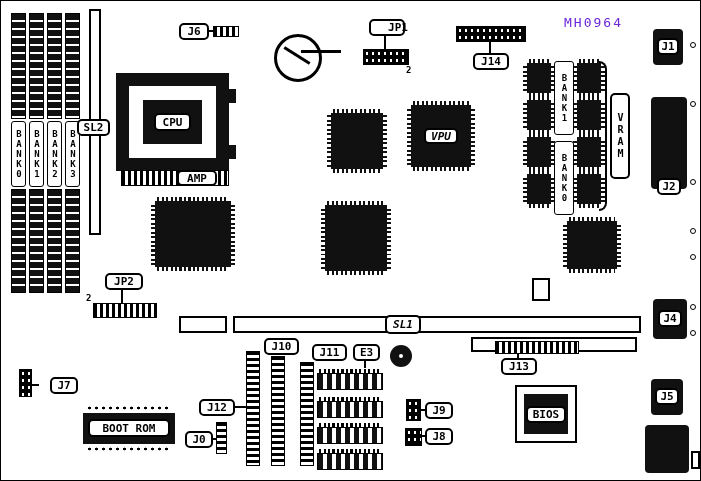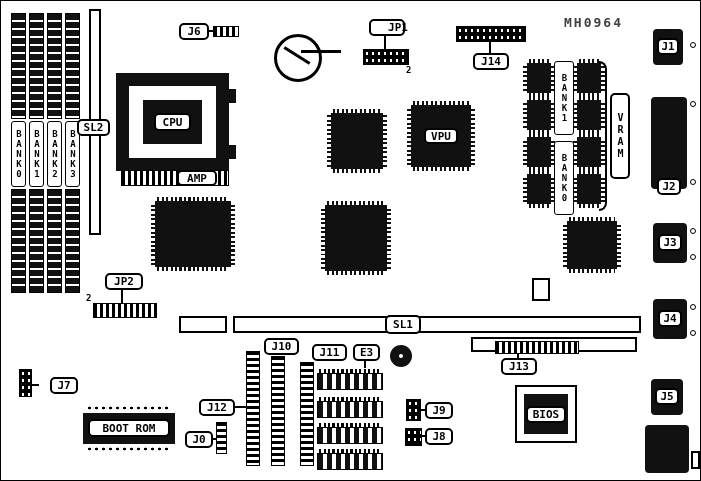--- a/index.html
+++ b/index.html
@@ -75,21 +75,21 @@
     background-image:radial-gradient(circle,#000 1.3px,transparent 1.6px);
     background-size:7px 8px; }
   .blackbox { position:absolute; background:#111; }
   .whitebox { position:absolute; background:#fff; border:2px solid #000; }
   .bracket { position:absolute; border:2px solid #000; border-left:none;
     border-radius:0 9px 9px 0; width:8px; }
   .pin-num { position:absolute; font-size:9px; font-weight:bold; color:#000; z-index:6; }
   .speaker { position:absolute; width:22px; height:22px; border-radius:50%; background:#111; }
   .speaker::after { content:""; position:absolute; left:9px; top:9px; width:4px; height:4px;
     border-radius:50%; background:#fff; }
-  .ptext { position:absolute; font-size:13px; font-weight:bold; letter-spacing:2px; color:#404040; }
+  .ptext { position:absolute; font-size:13px; font-weight:normal; letter-spacing:2px; color:#6d28d9; }
 </style>
 </head>
 <body>
 
 <div id="board">
 
   <div class="ptext" style="left:563px; top:14px;">MH0964</div>
 
   <div class="abs" style="left:10px; top:12px; width:15px; height:280px;">
     <div class="mem" style="left:0; top:0; width:15px; height:106px;"></div>
@@ -139,21 +139,21 @@
 
   <div class="dots" style="left:455px; top:25px; width:70px; height:16px;"></div>
   <div class="line" style="left:488px; top:40px; width:2px; height:12px;"></div>
   <div class="lbl" style="left:472px; top:52px; width:36px; height:17px;">J14</div>
 
   <div class="qfp" style="left:330px; top:112px; width:52px; height:56px;"></div>
   <div class="qfp" style="left:154px; top:200px; width:76px; height:66px;"></div>
   <div class="qfp" style="left:324px; top:204px; width:62px; height:66px;"></div>
   <div class="qfp" style="left:566px; top:220px; width:50px; height:48px;"></div>
 
-  <div class="qfp" style="left:410px; top:104px; width:60px; height:62px;">
+  <div class="qfp" style="left:410px; top:104px; width:60px; height:62px;font-style:italic;">
     <div class="lbl" style="left:13px; top:23px; width:34px; height:16px;">VPU</div>
   </div>
 
   <div class="qfp" style="left:526px; top:62px;  width:24px; height:30px;"></div>
   <div class="qfp" style="left:526px; top:99px;  width:24px; height:30px;"></div>
   <div class="qfp" style="left:526px; top:136px; width:24px; height:30px;"></div>
   <div class="qfp" style="left:526px; top:173px; width:24px; height:30px;"></div>
   <div class="qfp" style="left:576px; top:62px;  width:24px; height:30px;"></div>
   <div class="qfp" style="left:576px; top:99px;  width:24px; height:30px;"></div>
   <div class="qfp" style="left:576px; top:136px; width:24px; height:30px;"></div>
@@ -174,42 +174,39 @@
     <div class="lbl" style="left:4px; top:9px; width:22px; height:17px;">J1</div>
   </div>
   <div class="screw" style="left:689px; top:41px;"></div>
 
   <div class="port" style="left:650px; top:96px; width:36px; height:92px;">
     <div class="lbl" style="left:6px; top:37px; width:24px; height:17px;margin-top:44px;">J2</div>
   </div>
   <div class="screw" style="left:689px; top:100px;"></div>
   <div class="screw" style="left:689px; top:178px;"></div>
 
-  <div class="port" style="left:652px; top:222px; width:34px; height:40px;">
-    <div class="lbl" style="left:5px; top:11px; width:24px; height:17px;">J3</div>
-  </div>
   <div class="screw" style="left:689px; top:227px;"></div>
   <div class="screw" style="left:689px; top:253px;"></div>
 
   <div class="port" style="left:652px; top:298px; width:34px; height:40px;">
     <div class="lbl" style="left:5px; top:11px; width:24px; height:17px;">J4</div>
   </div>
   <div class="screw" style="left:689px; top:303px;"></div>
   <div class="screw" style="left:689px; top:329px;"></div>
 
   <div class="port" style="left:650px; top:378px; width:32px; height:36px;">
     <div class="lbl" style="left:4px; top:9px; width:24px; height:17px;">J5</div>
   </div>
 
   <div class="port" style="left:644px; top:424px; width:44px; height:48px;"></div>
   <div class="whitebox" style="left:690px; top:450px; width:9px; height:18px;"></div>
 
   <div class="slot" style="left:178px; top:315px; width:48px; height:17px;"></div>
   <div class="slot" style="left:232px; top:315px; width:408px; height:17px;"></div>
-  <div class="lbl" style="left:384px; top:314px; width:36px; height:19px;">SL1</div>
+  <div class="lbl" style="left:384px; top:314px; width:36px; height:19px;font-style:italic;">SL1</div>
 
   <div class="slot" style="left:470px; top:336px; width:166px; height:15px;"></div>
   <div class="hdr" style="left:494px; top:340px; width:84px; height:13px;"></div>
   <div class="line" style="left:516px; top:352px; width:2px; height:6px;"></div>
   <div class="lbl" style="left:500px; top:357px; width:36px; height:17px;">J13</div>
 
   <div class="lbl" style="left:263px; top:337px; width:35px; height:17px;">J10</div>
   <div class="lbl" style="left:311px; top:343px; width:35px; height:17px;">J11</div>
   <div class="vhdr" style="left:245px; top:350px; width:14px; height:115px;"></div>
   <div class="vhdr" style="left:270px; top:355px; width:14px; height:110px;"></div>

